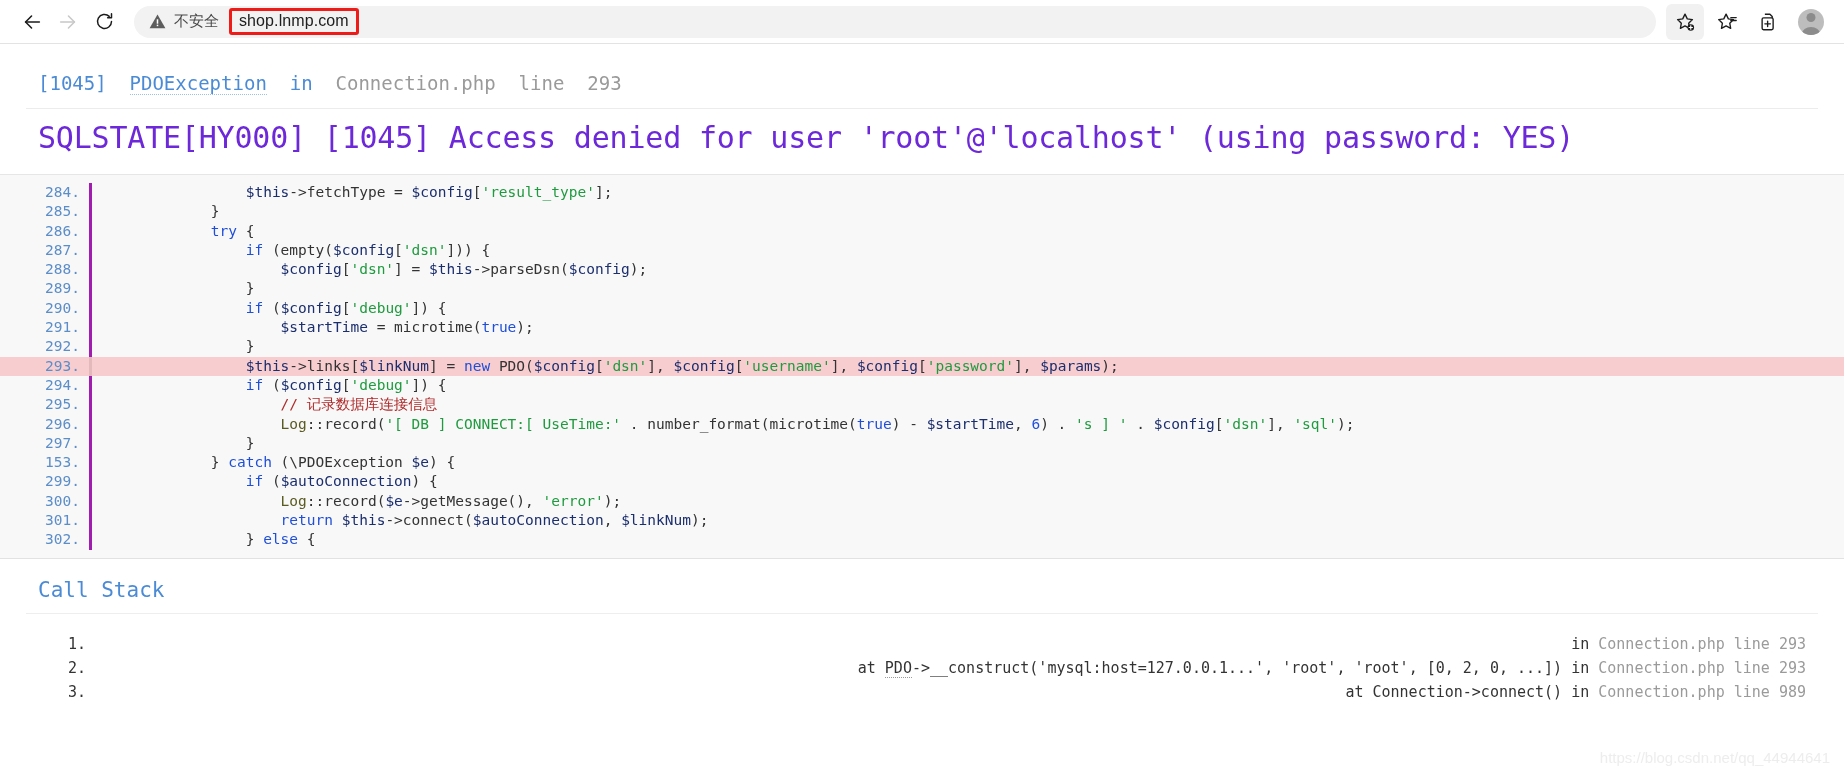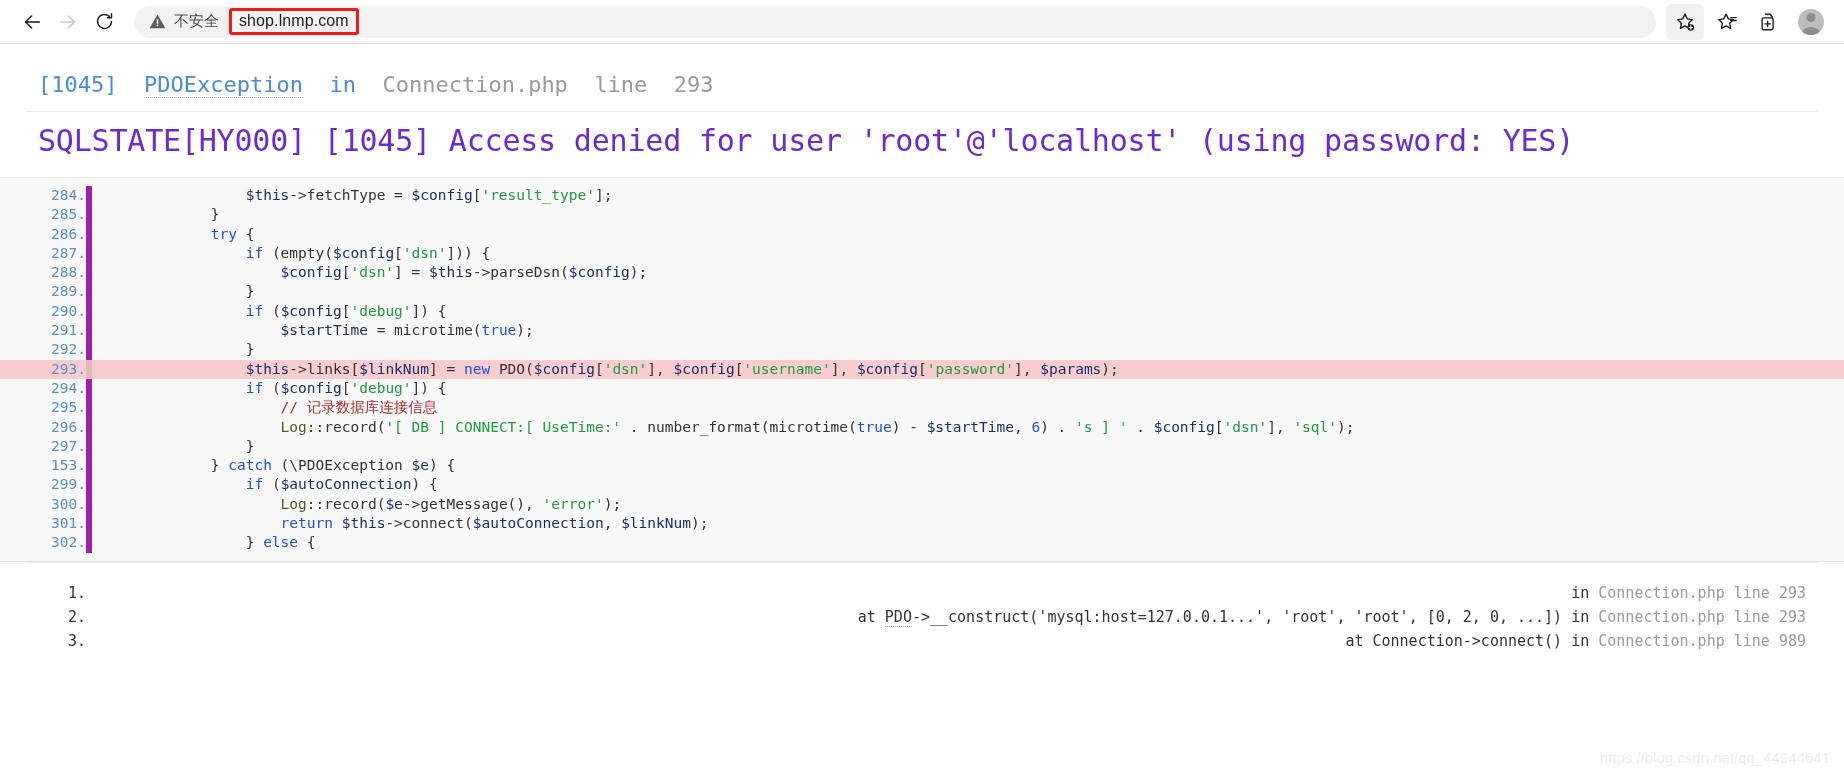--- a/index.html
+++ b/index.html
@@ -116,21 +116,21 @@
   .page {
     position: relative;
     height: 732px;
     background: #ffffff;
     overflow: hidden;
   }
   .exception-wrap { padding: 0 26px; }
 
   .exc-title {
     font-family: "DejaVu Sans Mono", "Liberation Mono", monospace;
-    font-size: 22px;
+    font-size: 19px;
     padding: 28px 12px 14px 12px;
     color: #8a8a8a;
     white-space: nowrap;
   }
   .exc-title .blue { color: #4b8bd6; }
   .exc-title .exc-name {
     color: #4b8bd6;
     border-bottom: 1px dotted #9cc0e6;
     text-decoration: none;
   }
@@ -163,22 +163,23 @@
   .code-line {
     display: flex;
     white-space: pre;
     height: 19.3px;
   }
   .code-line.highlight { background: #f8cdd0; }
   .ln {
     flex: 0 0 auto;
     width: 92px;
     text-align: right;
+    padding-right: 9px;
     color: #5b8dc8;
-    border-right: 6px solid #a21caf;
+    border-right: 3px solid #a21caf;
     user-select: none;
   }
   .code-line.highlight .ln { border-right-color: #e3b9bc; }
   .src {
     padding-left: 14px;
     color: #333333;
     flex: 1 1 auto;
   }
 
   
@@ -345,20 +346,21 @@
         <div class="code-line"><span class="ln">153.</span><span class="src"><span class="t-op">            } </span><span class="t-kw">catch</span><span class="t-op"> (\PDOException </span><span class="t-var">$e</span><span class="t-op">) {</span></span></div>
         <div class="code-line"><span class="ln">299.</span><span class="src"><span class="t-op">                </span><span class="t-kw">if</span><span class="t-op"> (</span><span class="t-var">$autoConnection</span><span class="t-op">) {</span></span></div>
         <div class="code-line"><span class="ln">300.</span><span class="src"><span class="t-op">                    </span><span class="t-cls">Log</span><span class="t-op">::record(</span><span class="t-var">$e</span><span class="t-op">-&gt;getMessage(), </span><span class="t-str">'error'</span><span class="t-op">);</span></span></div>
         <div class="code-line"><span class="ln">301.</span><span class="src"><span class="t-op">                    </span><span class="t-kw">return</span><span class="t-op"> </span><span class="t-var">$this</span><span class="t-op">-&gt;connect(</span><span class="t-var">$autoConnection</span><span class="t-op">, </span><span class="t-var">$linkNum</span><span class="t-op">);</span></span></div>
         <div class="code-line"><span class="ln">302.</span><span class="src"><span class="t-op">                } </span><span class="t-kw">else</span><span class="t-op"> {</span></span></div>
       </div>
 
   </div>
 
   <div class="call-stack">
+    <div class="cs-heading">Call Stack</div>
     <div class="cs-rule"></div>
     <ol class="cs-list" id="cs-list">
         <li><span class="kw">in</span> <span class="file">Connection.php line 293</span></li>
         <li><span class="kw">at</span> <span class="dotted">PDO</span><span class="arg-str">-&gt;__construct('mysql:host=127.0.0.1...', 'root', 'root', [0, 2, 0, ...])</span> <span class="kw">in</span> <span class="file">Connection.php line 293</span></li>
         <li><span class="kw">at</span> <span class="arg-str">Connection-&gt;connect()</span> <span class="kw">in</span> <span class="file">Connection.php line 989</span></li>
       </ol>
   </div>
 
   <div class="watermark">https://blog.csdn.net/qq_44944641</div>
 </div>

